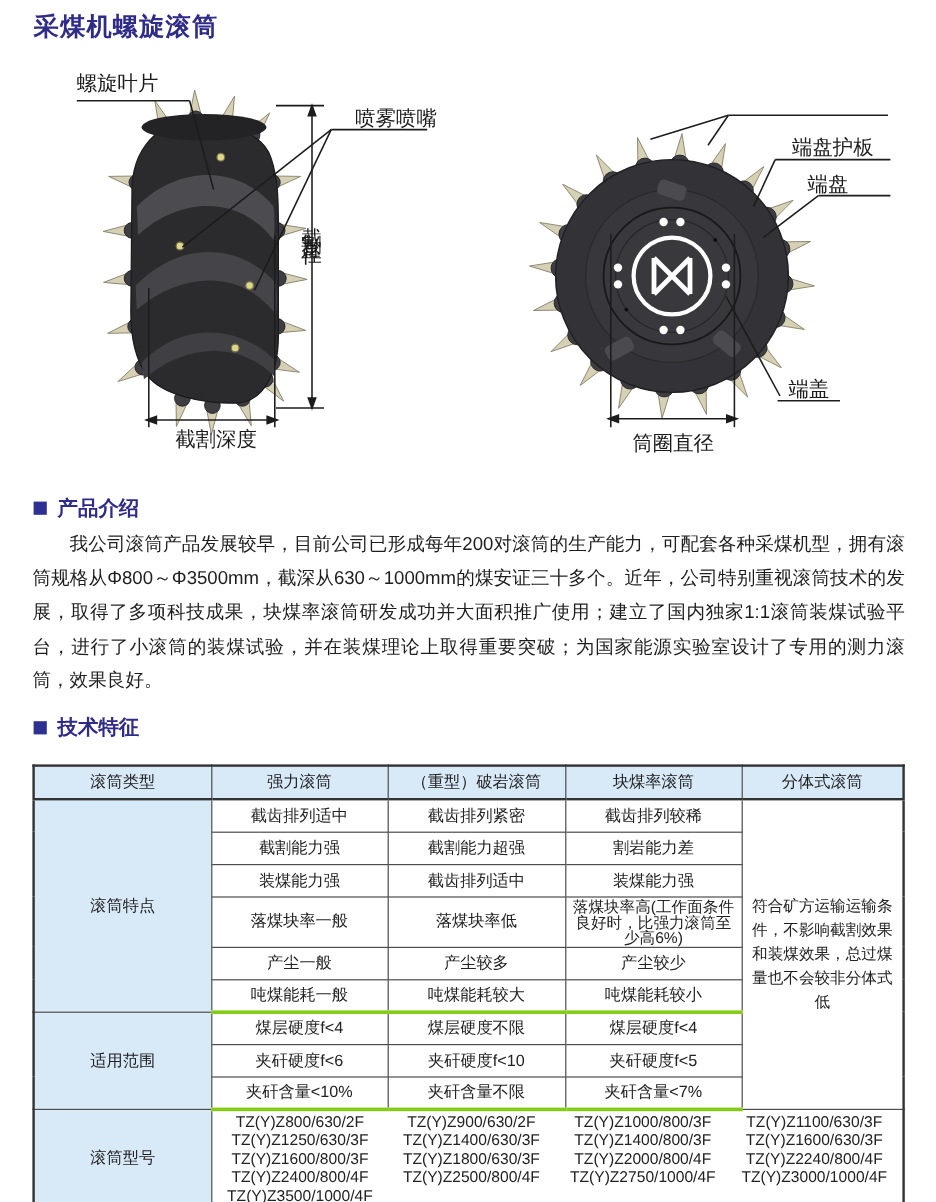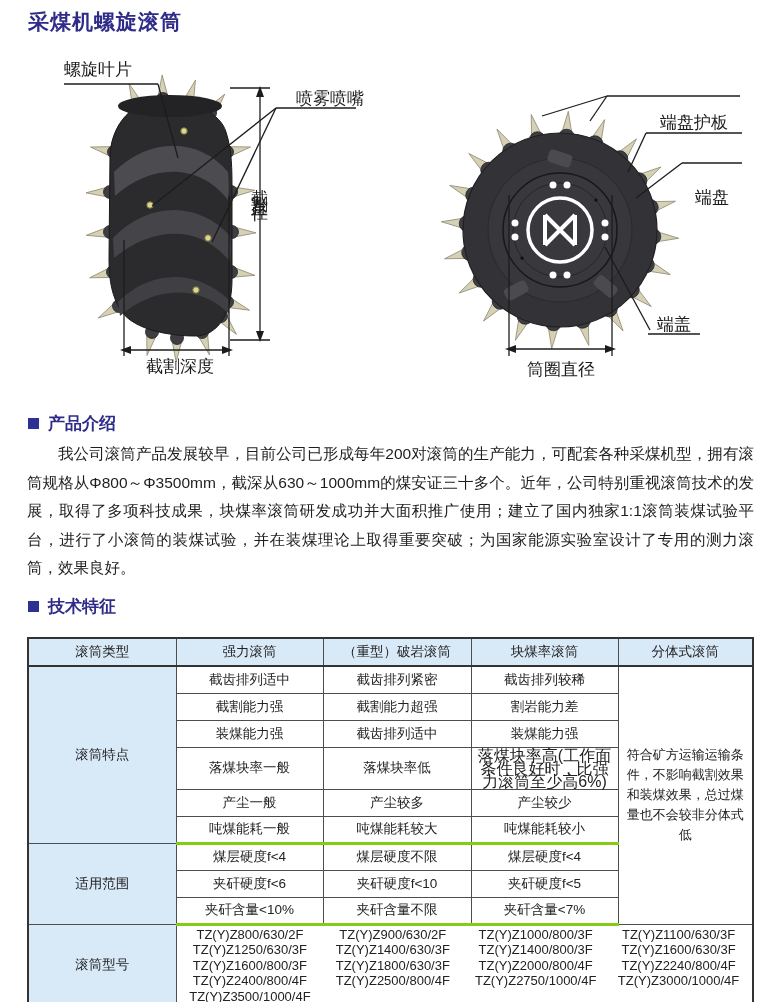--- a/index.html
+++ b/index.html
@@ -18,21 +18,21 @@
               text-align:justify;text-indent:2em;color:#1d1d1d;}
   table.spec{position:absolute;left:27px;top:637px;width:727px;border-collapse:collapse;table-layout:fixed;
              font-size:13.5px;color:#222;}
   table.spec td,table.spec th{border:1px solid #4d4d4d;text-align:center;vertical-align:middle;
              padding:1px 2px;font-weight:normal;}
   table.spec{border:2px solid #333;}
   table.spec tr.hdr th{background:#d8e9f8;height:24px;border-bottom:2px solid #333;}
   td.rowlabel{background:#d8e9f8;}
   tr.r27{height:27px;}
   tr.r34{height:34px;}
-  td.small-note{font-size:16px;line-height:13px;padding:1px 2px;}
+  td.small-note{font-size:13px;line-height:13px;padding:1px 2px;}
   tr.group-end td{border-bottom:3px solid #84cc16;}
   td.split-note{vertical-align:middle;text-align:justify;font-size:13px;line-height:20px;
                 padding:6px 8px 48px 9px;}
   td.models-cell{padding:3px 2px;}
   .models-grid{display:grid;grid-template-columns:repeat(4,1fr);font-size:13px;line-height:15.5px;}
   .models-grid span{text-align:center;white-space:nowrap;}
 </style>
 </head>
 <body>
 
@@ -207,21 +207,21 @@
       <polygon points="616,349 605,345 605,353"></polygon>
     </g>
   </svg>
 
   <div class="flabel" style="left:64px;top:58px;">螺旋叶片</div>
   <div class="flabel" style="left:277px;top:87px;padding-left:19px;">喷雾喷嘴</div>
   <div class="vlabel" style="left:248px;top:176px;">截割直径</div>
   <div class="flabel center" style="left:128px;top:355px;width:104px;">截割深度</div>
 
   <div class="flabel center" style="left:645px;top:111px;width:98px;">端盘护板</div>
-  <div class="flabel center" style="left:681px;top:142px;width:62px;margin-top:44px;">端盘</div>
+  <div class="flabel center" style="left:659px;top:142px;width:62px;">端盘</div>
   <div class="flabel center" style="left:647px;top:313px;width:54px;">端盖</div>
   <div class="flabel center" style="left:506px;top:358px;width:110px;">筒圈直径</div>
 
   <div class="section-head" style="top:412px;">
     <span class="bullet"></span><span>产品介绍</span>
   </div>
   <div class="intro-para">我公司滚筒产品发展较早，目前公司已形成每年200对滚筒的生产能力，可配套各种采煤机型，拥有滚筒规格从Φ800～Φ3500mm，截深从630～1000mm的煤安证三十多个。近年，公司特别重视滚筒技术的发展，取得了多项科技成果，块煤率滚筒研发成功并大面积推广使用；建立了国内独家1:1滚筒装煤试验平台，进行了小滚筒的装煤试验，并在装煤理论上取得重要突破；为国家能源实验室设计了专用的测力滚筒，效果良好。</div>
 
   <div class="section-head" style="top:595px;">
     <span class="bullet"></span><span>技术特征</span>

